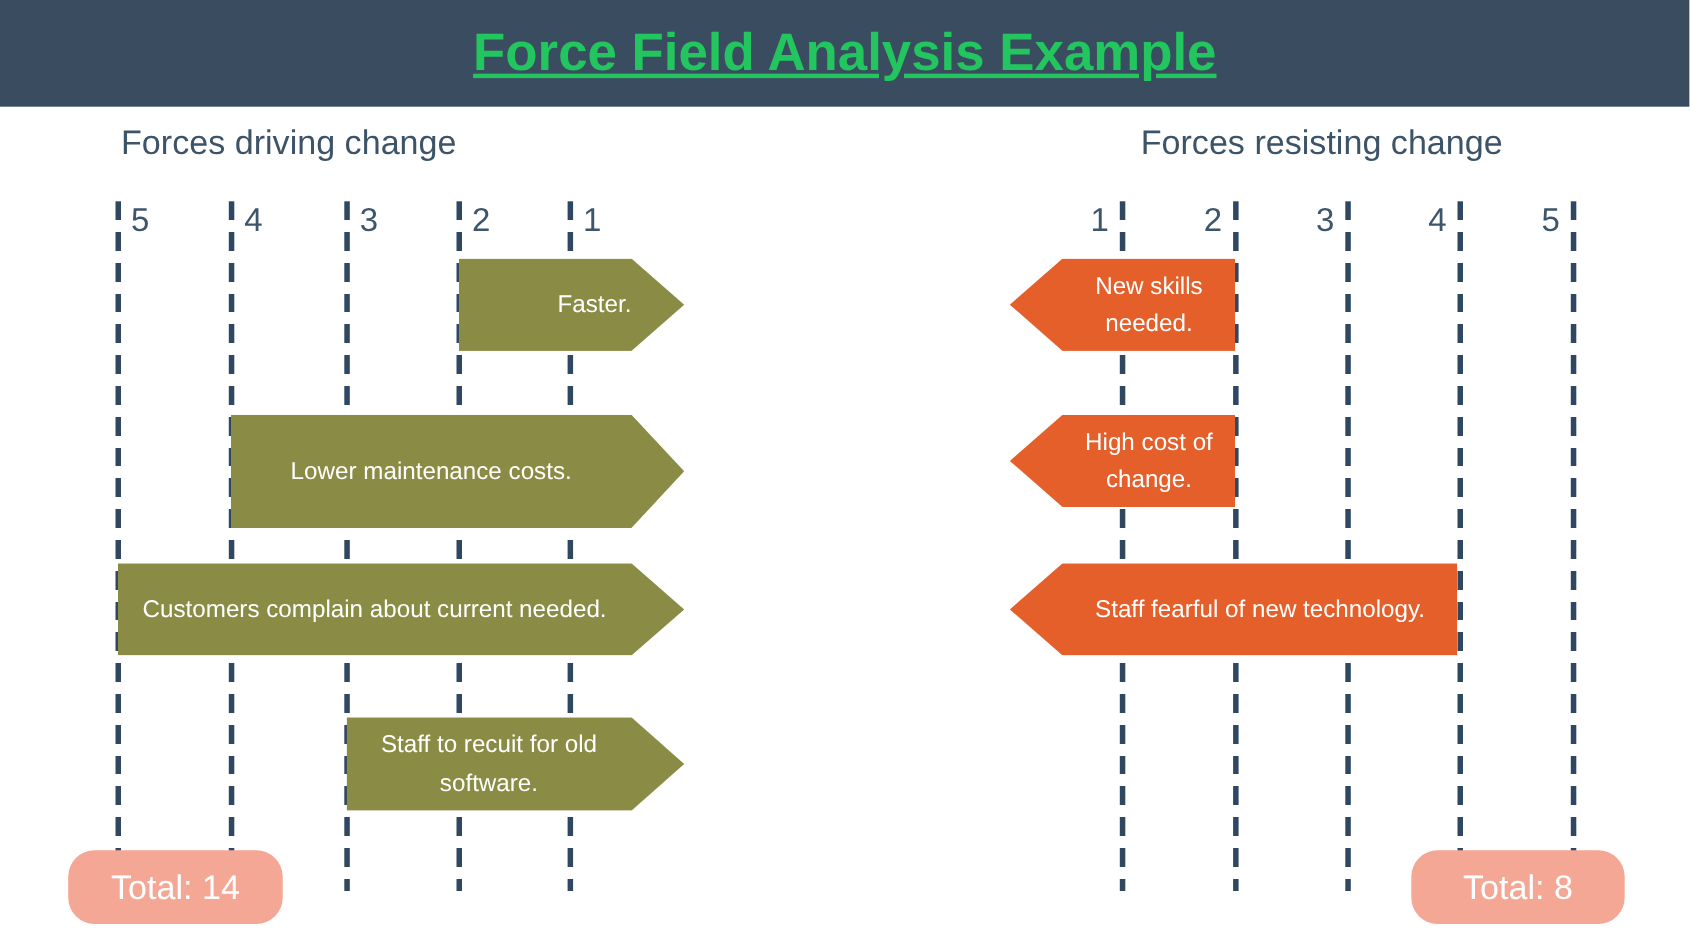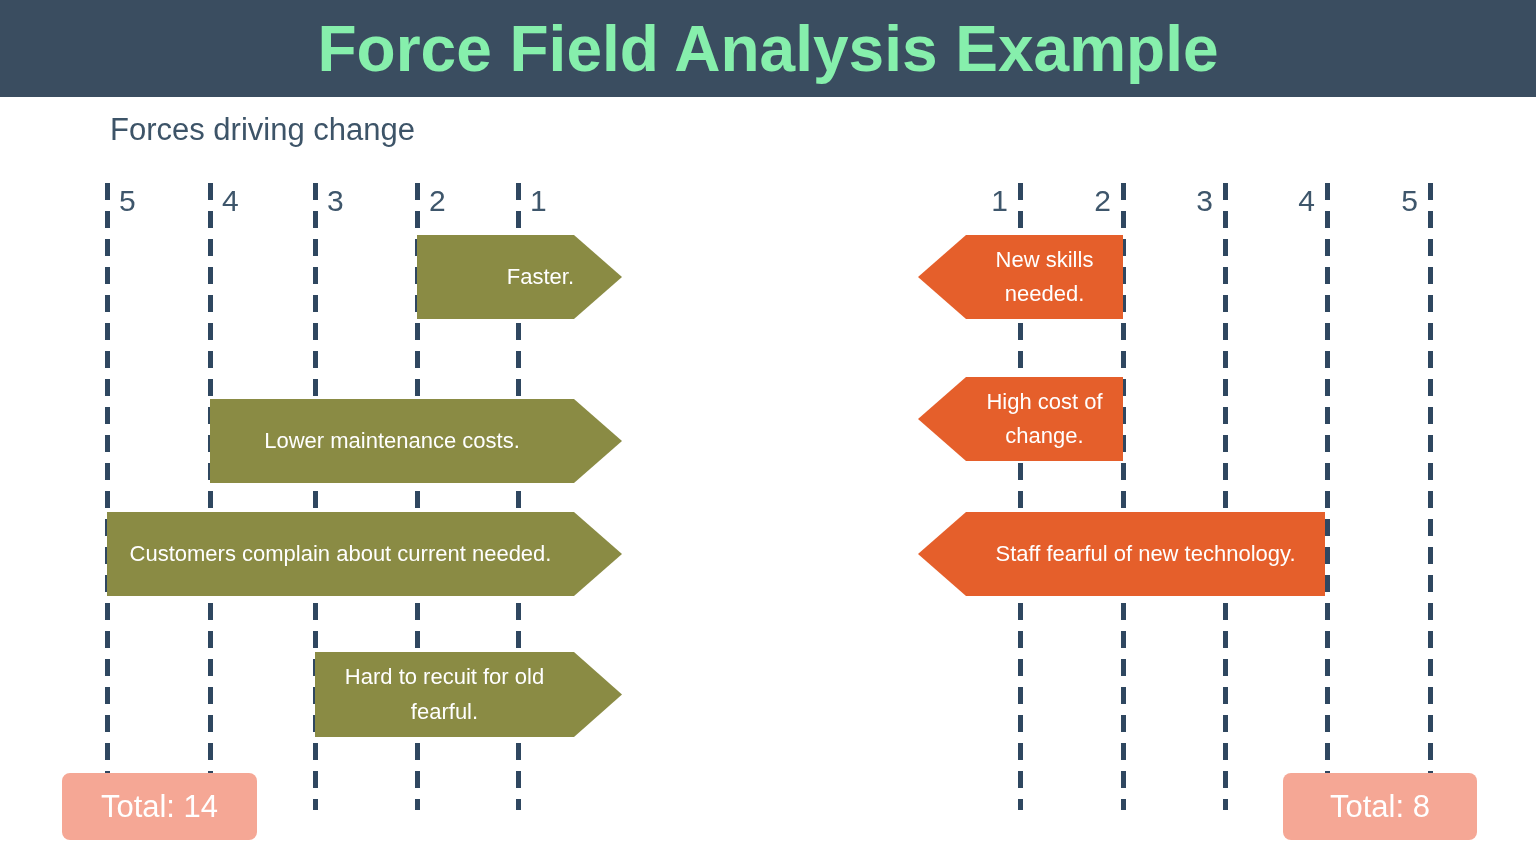--- a/index.html
+++ b/index.html
@@ -28,25 +28,26 @@
   .header-bar {
     position: absolute;
     left: 0; top: 0;
     width: 1536px; height: 97px;
     background: var(--slate);
     display: flex;
     align-items: center;
     justify-content: center;
   }
   .title {
-    color: #86efac;
-    font-size: 64px;
+    color: #22c55e;
+    font-size: 48px;
     font-weight: bold;
     letter-spacing: 0px;
     white-space: nowrap;
+    text-decoration: underline;
   }
   
   .section-heading {
     position: absolute;
     top: 112px;
     font-size: 31px;
     color: #3d5468;
     white-space: nowrap;
   }
   .heading-left  { left: 110px; text-align: right; }
@@ -88,21 +89,21 @@
     background: var(--olive);
     clip-path: polygon(0 0, calc(100% - 48px) 0, 100% 50%, calc(100% - 48px) 100%, 0 100%);
     padding-right: 48px;
   }
   .arrow-r {
     background: var(--orange);
     clip-path: polygon(48px 0, 100% 0, 100% 100%, 48px 100%, 0 50%);
     padding-left: 48px;
   }
   .d1 { left: 417px; top: 235px; width: 205px; height: 84px; justify-content: flex-end; }
-  .d2 { left: 210px; top: 399px; width: 412px; height: 84px; }
+  .d2 { left: 210px; top: 377px; width: 412px; height: 103px; }
   .d3 { left: 107px; top: 512px; width: 515px; height: 84px; }
   .d4 { left: 315px; top: 652px; width: 307px; height: 85px; }
   .r1 { left: 918px; top: 235px; width: 205px; height: 84px; }
   .r2 { left: 918px; top: 377px; width: 205px; height: 84px; }
   .r3 { left: 918px; top: 512px; width: 407px; height: 84px; }
   .d4 .arrow-label { max-width: 200px; }
   .r1 .arrow-label { max-width: 130px; }
   .r2 .arrow-label { max-width: 145px; }
   
   .center-box {
@@ -119,41 +120,42 @@
     font-size: 29px;
     line-height: 1.55;
     text-align: center;
   }
   
   .total-badge {
     position: absolute;
     top: 773px;
     height: 67px;
     background: var(--salmon);
-    border-radius: 8px;
+    border-radius: 24px;
     color: #ffffff;
     font-size: 31px;
     display: flex;
     align-items: center;
     justify-content: center;
     white-space: nowrap;
   }
   .total-left  { left: 62px;  width: 195px; }
   .total-right { left: 1283px; width: 194px; text-align: right; }
 </style>
 </head>
 <body>
 
 <div class="page">
 
   <div class="header-bar">
     <div class="title">Force Field Analysis Example</div>
   </div>
 
   <div class="section-heading heading-left">Forces driving change</div>
+  <div class="section-heading heading-right">Forces resisting change</div>
 
   <div class="scale-line l5"></div>
   <div class="scale-line l4"></div>
   <div class="scale-line l3"></div>
   <div class="scale-line l2"></div>
   <div class="scale-line l1"></div>
 
   <div class="scale-line rl1"></div>
   <div class="scale-line rl2"></div>
   <div class="scale-line rl3"></div>
@@ -175,21 +177,21 @@
   <div class="arrow arrow-l d1">
     <span class="arrow-label">Faster.</span>
   </div>
   <div class="arrow arrow-l d2">
     <span class="arrow-label">Lower maintenance costs.</span>
   </div>
   <div class="arrow arrow-l d3">
     <span class="arrow-label">Customers complain about current needed.</span>
   </div>
   <div class="arrow arrow-l d4">
-    <span class="arrow-label">Hard to recuit for old fearful.</span>
+    <span class="arrow-label">Staff to recuit for old software.</span>
   </div>
 
   <div class="arrow arrow-r r1">
     <span class="arrow-label">New skills needed.</span>
   </div>
   <div class="arrow arrow-r r3">
     <span class="arrow-label">Staff fearful of new technology.</span>
   </div>
   <div class="arrow arrow-r r2">
     <span class="arrow-label">High cost of change.</span>

